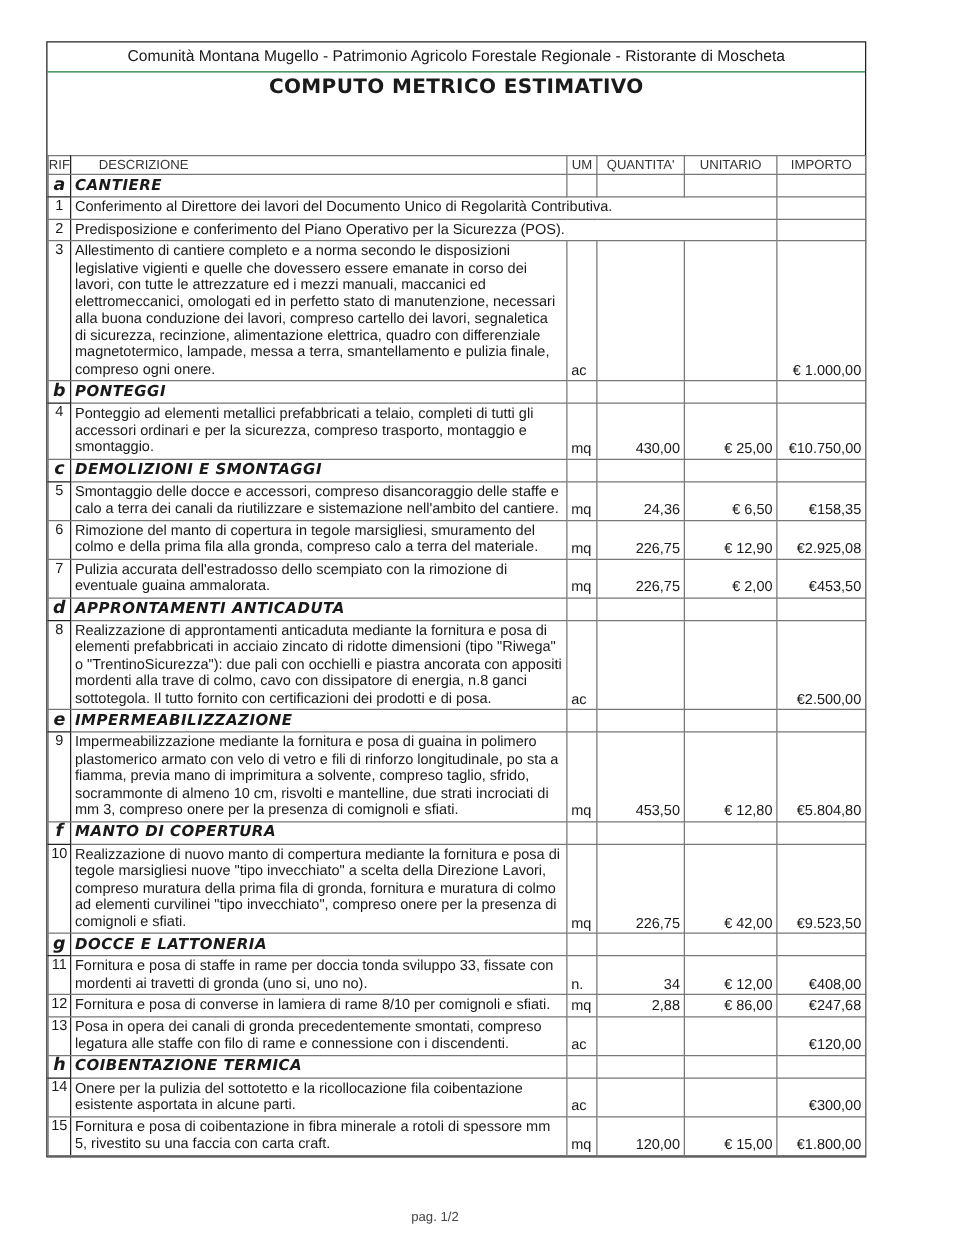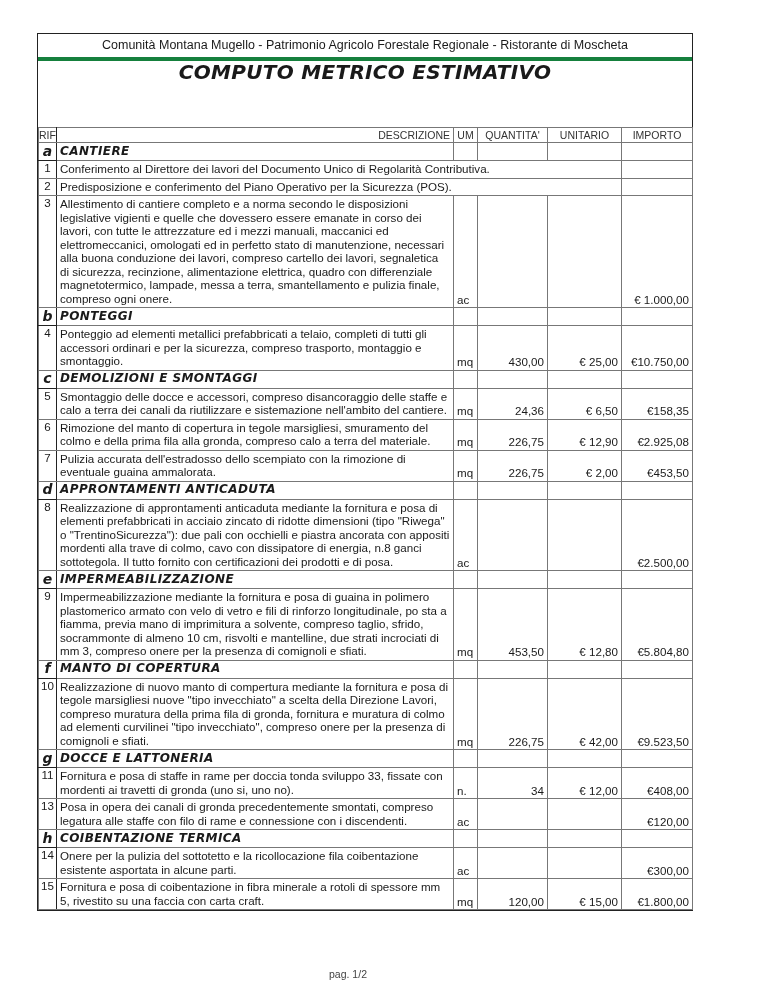--- a/index.html
+++ b/index.html
@@ -1,21 +1,21 @@
 <!DOCTYPE html>
 <html><head>
 <meta charset="utf-8">
 <style>
   html, body { margin: 0; padding: 0; background: #ffffff; }
   body { width: 768px; height: 994px; position: relative; font-family: "Liberation Sans", sans-serif; color: #1a1a1a; }
   .sheet { position: absolute; left: 37px; top: 33px; width: 654px; border: 1.5px solid #222; }
-  .hdr { border-bottom: 4px solid #15803d; text-align: center; }
+  .hdr { border-bottom: 1px solid #15803d; text-align: center; }
   .hdr1 { height: 23px; line-height: 23px; font-size: 12.5px; }
   .hdr2 { height: 26px; line-height: 26px; font-size: 14px; font-weight: bold; transform: scaleX(0.93); }
-  .hdr3 { height: 22px; line-height: 22px; font-size: 20px; font-weight: 900; font-style: italic; font-family: "DejaVu Sans", sans-serif; letter-spacing: 0.3px; }
+  .hdr3 { height: 22px; line-height: 22px; font-size: 16px; font-weight: 900; font-family: "DejaVu Sans", sans-serif; letter-spacing: 0.3px; }
   table { border-collapse: collapse; width: 654px; table-layout: fixed; font-size: 11.6px; margin-top: 44px; }
   td { border: 1px solid #777; padding: 0 3px; vertical-align: bottom; line-height: 13.5px; }
   td.rif { text-align: center; vertical-align: top; border-right: 1.5px solid #222; padding: 0; }
   td.desc { vertical-align: top; padding: 1px 3px 2px 3px; }
   td.um { padding-bottom: 1px; }
   td.num { text-align: right; padding-bottom: 1px; }
   td.imp { padding-bottom: 1px; }
   .imp-wrap { display: flex; justify-content: flex-end; }
   tr.colhead td { font-size: 10.5px; height: 14px; line-height: 14px; vertical-align: middle; color: #333; }
   tr.colhead td.c { text-align: center; }
@@ -36,21 +36,21 @@
       <col style="width:18px">
       <col style="width:397px">
       <col style="width:24px">
       <col style="width:70px">
       <col style="width:74px">
       <col style="width:71px">
     </colgroup>
     <thead>
       <tr class="colhead">
         <td class="c" style="border-right:1.5px solid #222;padding:0;">RIF</td>
-        <td style="padding-left:6px;text-align:right;">DESCRIZIONE</td>
+        <td style="padding-left:22px;">DESCRIZIONE</td>
         <td class="c" style="padding:0;">UM</td>
         <td class="c">QUANTITA'</td>
         <td class="c">UNITARIO</td>
         <td class="c">IMPORTO</td>
       </tr>
     </thead>
     <tbody id="rows">
         <tr class="section">
           <td class="rif">a</td>
           <td class="desc">CANTIERE</td>
@@ -228,20 +228,33 @@
           <td class="num">34</td>
           <td class="num">€ 12,00</td>
           <td class="imp">
             <div class="imp-wrap">
               <span>€</span>
               <span>408,00</span>
             </div>
           </td>
         </tr>
         <tr class="item">
+          <td class="rif">12</td>
+          <td class="desc">Fornitura e posa di converse in lamiera di rame 8/10 per comignoli e sfiati.</td>
+          <td class="um">mq</td>
+          <td class="num">2,88</td>
+          <td class="num">€ 86,00</td>
+          <td class="imp">
+            <div class="imp-wrap">
+              <span>€</span>
+              <span>247,68</span>
+            </div>
+          </td>
+        </tr>
+        <tr class="item">
           <td class="rif">13</td>
           <td class="desc">Posa in opera dei canali di gronda precedentemente smontati, compreso legatura alle staffe con filo di rame e connessione con i discendenti.</td>
           <td class="um">ac</td>
           <td class="num"></td>
           <td class="num"></td>
           <td class="imp">
             <div class="imp-wrap">
               <span>€</span>
               <span>120,00</span>
             </div>

